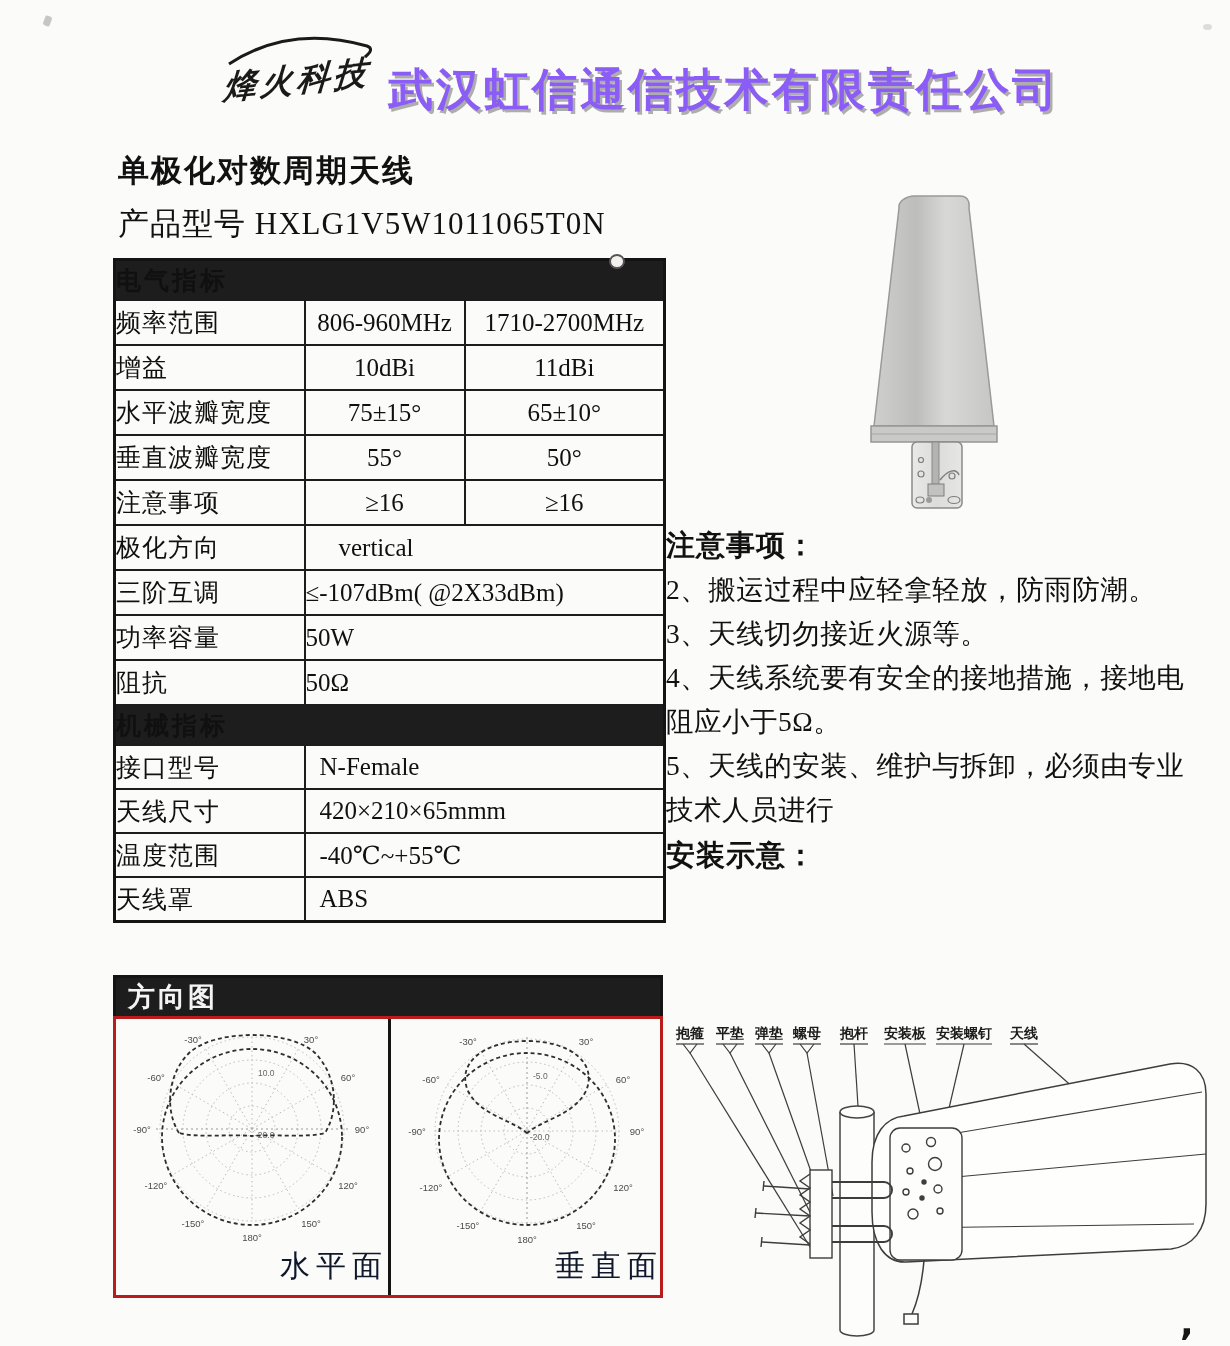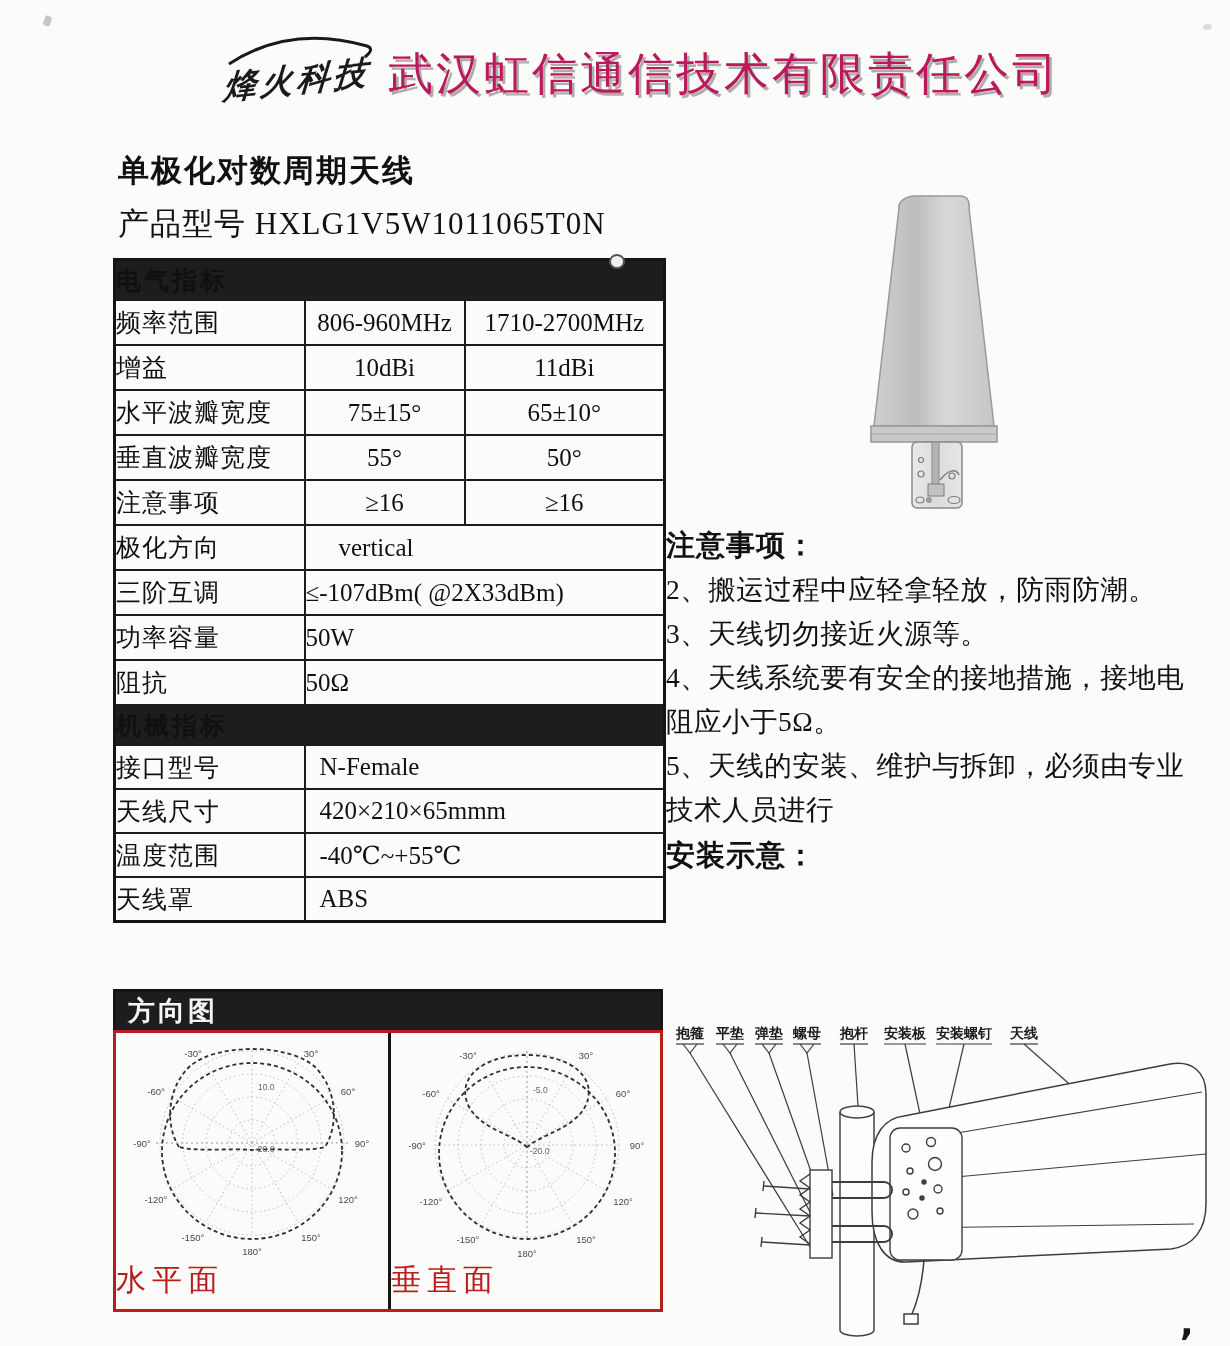--- a/index.html
+++ b/index.html
@@ -6,51 +6,51 @@
   body{background:#e8e8e6;}
   .page{position:relative;width:1230px;height:1346px;background:#fbfbf9;overflow:hidden;
         font-family:"Liberation Serif","DejaVu Serif",serif;color:#111;}
 
   
   .logo{position:absolute;left:215px;top:30px;width:180px;height:85px;}
   .logo-swoosh{position:absolute;left:0;top:0;}
   .logo-text{position:absolute;left:8px;top:28px;font-size:33px;font-weight:bold;font-style:italic;
              transform:rotate(-6deg) skewX(-10deg);letter-spacing:4px;color:#1a1a1a;
              font-family:"Liberation Serif",serif;}
-  .company{position:absolute;left:388px;top:44px;font-size:45px;font-weight:400;letter-spacing:3px;
-           color:#be185d;text-shadow:2.5px 2.5px 0 rgba(110,110,110,.55);
+  .company{position:absolute;left:388px;top:60px;font-size:45px;font-weight:700;letter-spacing:3px;
+           color:#8b5cf6;text-shadow:2.5px 2.5px 0 rgba(110,110,110,.55);
            font-family:"Liberation Sans","DejaVu Sans",sans-serif;}
 
   .title{position:absolute;left:118px;top:150px;font-size:31px;font-weight:bold;letter-spacing:2px;}
   .model{position:absolute;left:118px;top:203px;font-size:31px;font-weight:normal;letter-spacing:1px;}
 
   
   table.spec{position:absolute;left:113px;top:258px;width:550px;border-collapse:collapse;
              table-layout:fixed;border:3px solid #141414;}
   table.spec td{border:2px solid #1c1c1c;font-size:25px;color:#101010;padding:0;}
   td.bar{background:#1d1d1d;color:#f4f4f4;font-weight:bold;font-size:27px;letter-spacing:3px;
          padding-left:12px;height:38px;position:relative;
          font-family:"Liberation Sans","DejaVu Sans",sans-serif;}
   td.lbl{padding-left:12px;height:43px;letter-spacing:1px;}
   td.ctr{text-align:center;}
   td.spanval{padding-left:22px;}
   tr.mech td.lbl{height:42px;}
   .bar-dot{position:absolute;right:38px;top:-7px;width:16px;height:15px;border-radius:50%;
            background:#f2f1ee;border:2px solid #555;box-sizing:border-box;}
 
   
-  .pattern{position:absolute;left:113px;top:975px;width:550px;margin-top:14px;}
+  .pattern{position:absolute;left:113px;top:975px;width:550px;}
   .pattern-bar{background:#1d1d1d;color:#f4f4f4;font-weight:bold;font-size:27px;letter-spacing:3px;
                padding-left:12px;height:38px;line-height:38px;border:3px solid #141414;border-bottom:none;
                font-family:"Liberation Sans","DejaVu Sans",sans-serif;}
   .plots{display:flex;border:3px solid #b91c1c;}
   .plot-box{width:272px;height:276px;position:relative;}
   .plot-box.left{border-right:3px solid #141414;}
-  .plot-caption{position:absolute;left:0;right:0;bottom:8px;text-align:left;font-size:30px;
-                letter-spacing:6px;color:#b91c1c;}
+  .plot-caption{position:absolute;left:0;right:0;bottom:8px;text-align:right;font-size:30px;
+                letter-spacing:6px;color:#0f172a;}
 
   
   .antenna-photo{position:absolute;left:848px;top:188px;}
   .notes{position:absolute;left:666px;top:510px;width:540px;margin-top:12px;}
   .notes-header{font-size:29px;font-weight:bold;letter-spacing:1px;line-height:46px;}
   .note-item{font-size:27.5px;line-height:44px;letter-spacing:.5px;}
   .install-header{font-size:29px;font-weight:bold;letter-spacing:1px;line-height:46px;}
   .install-diagram{position:absolute;left:672px;top:1022px;}
 
   

